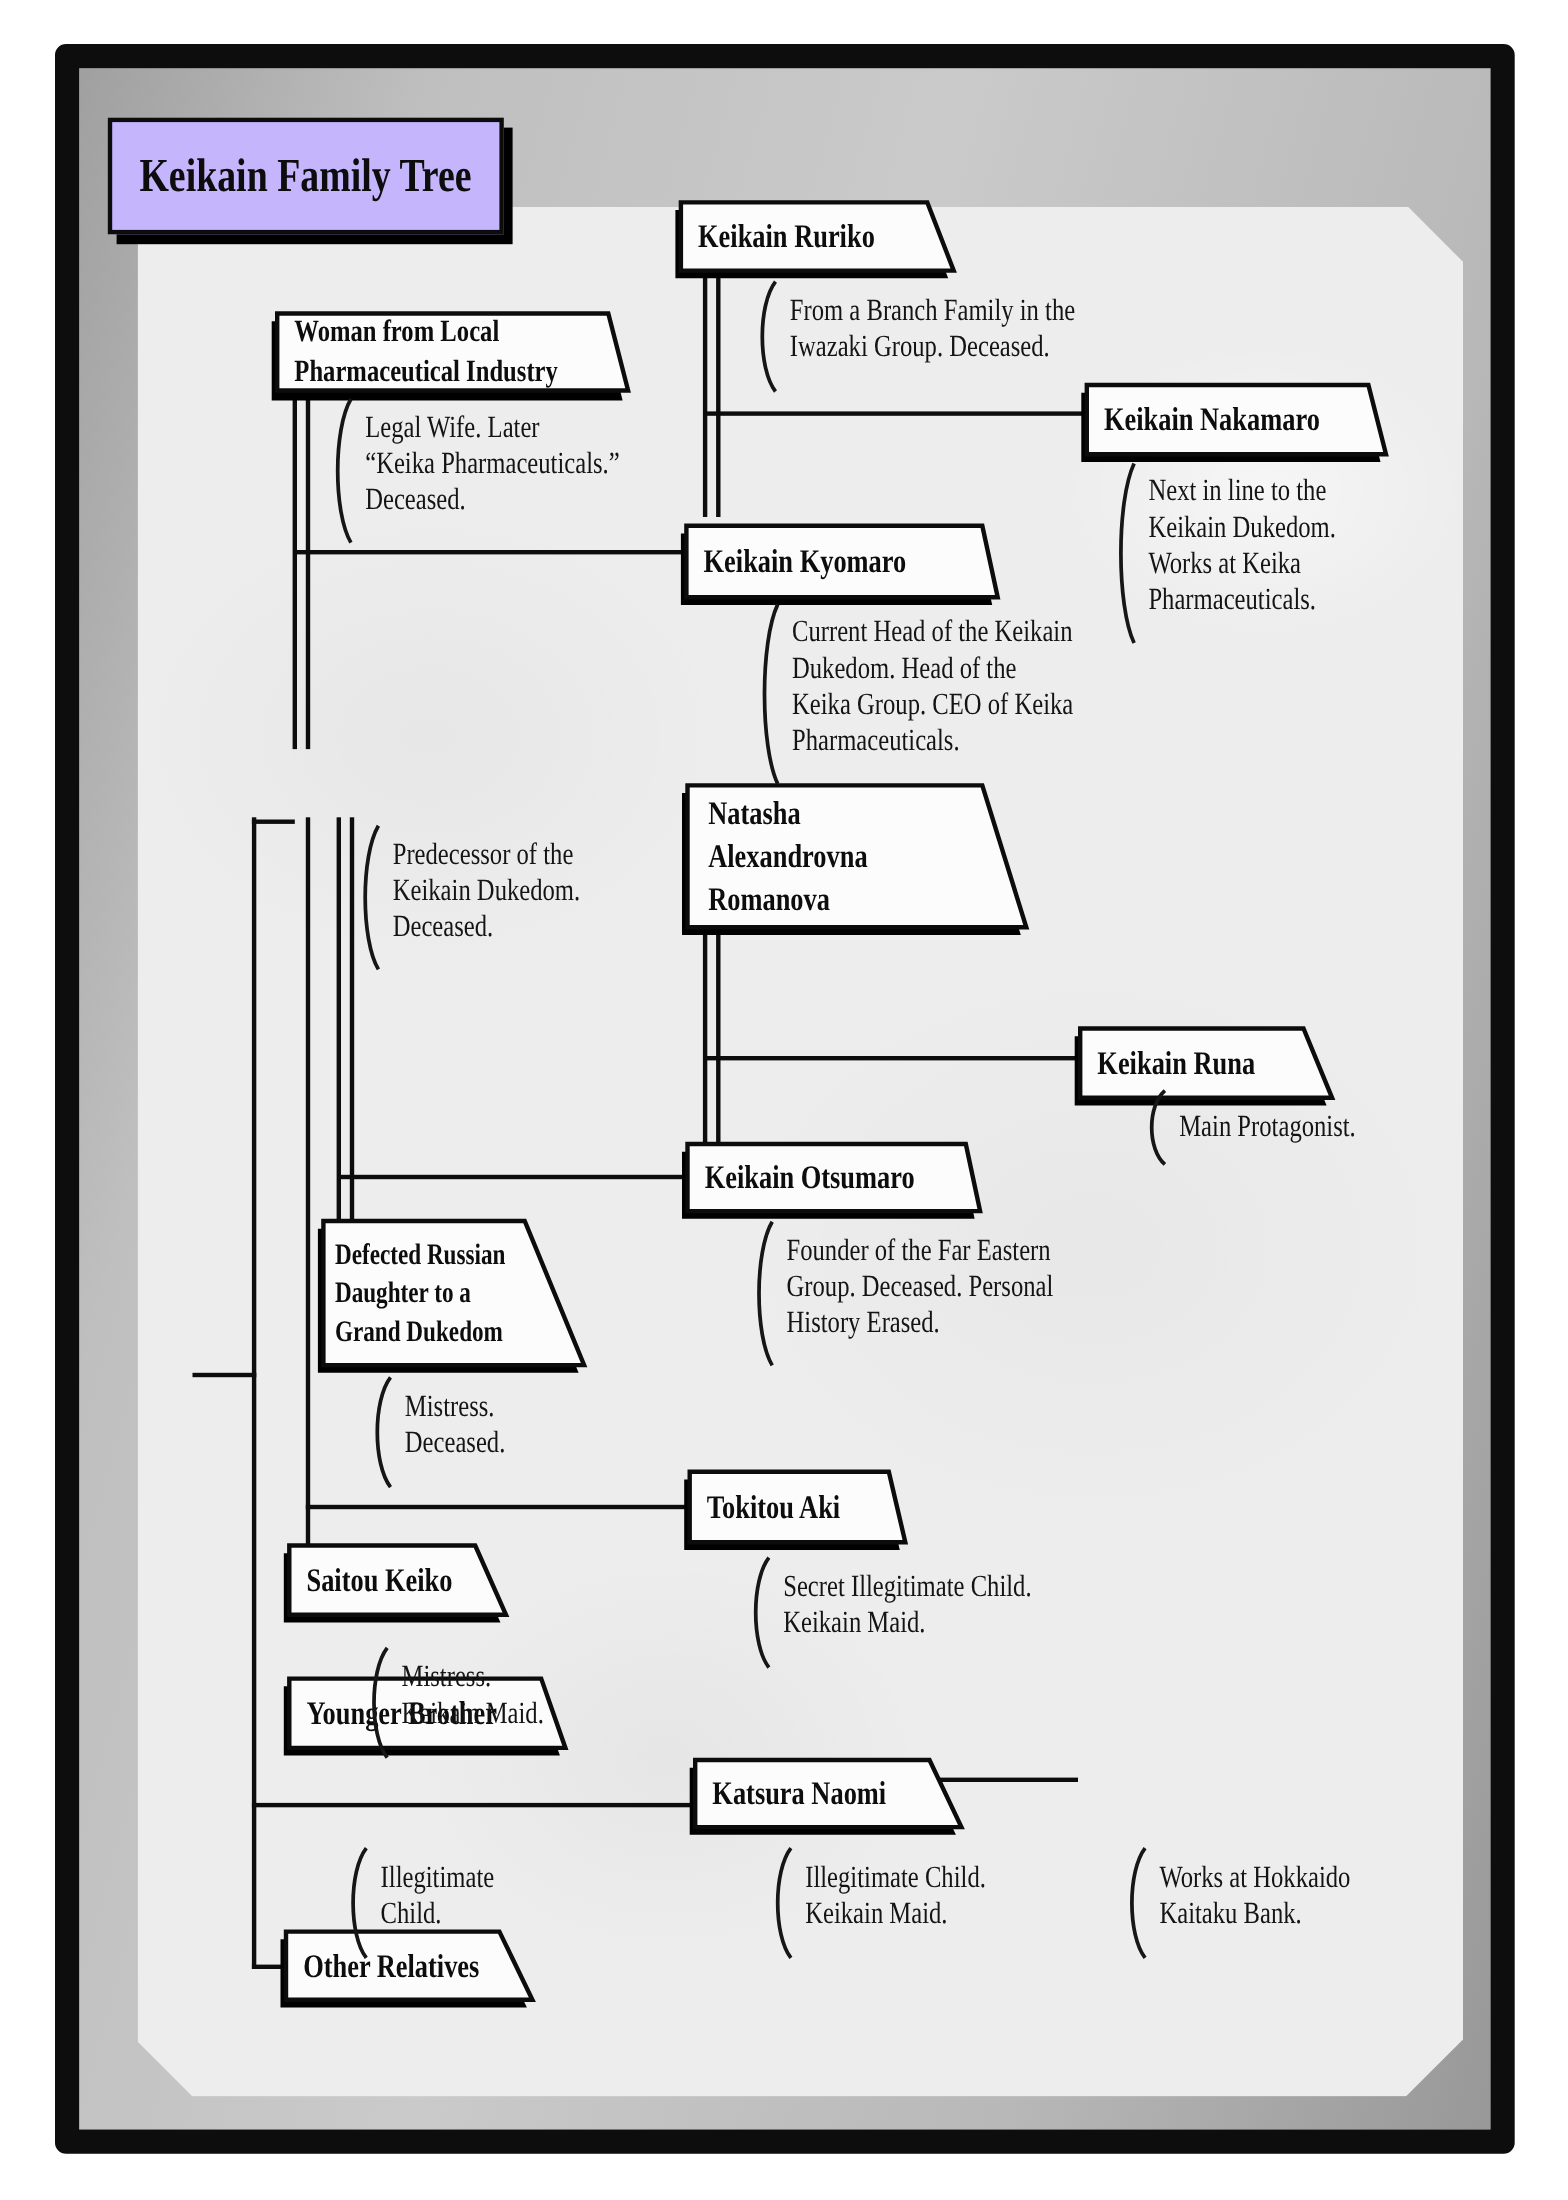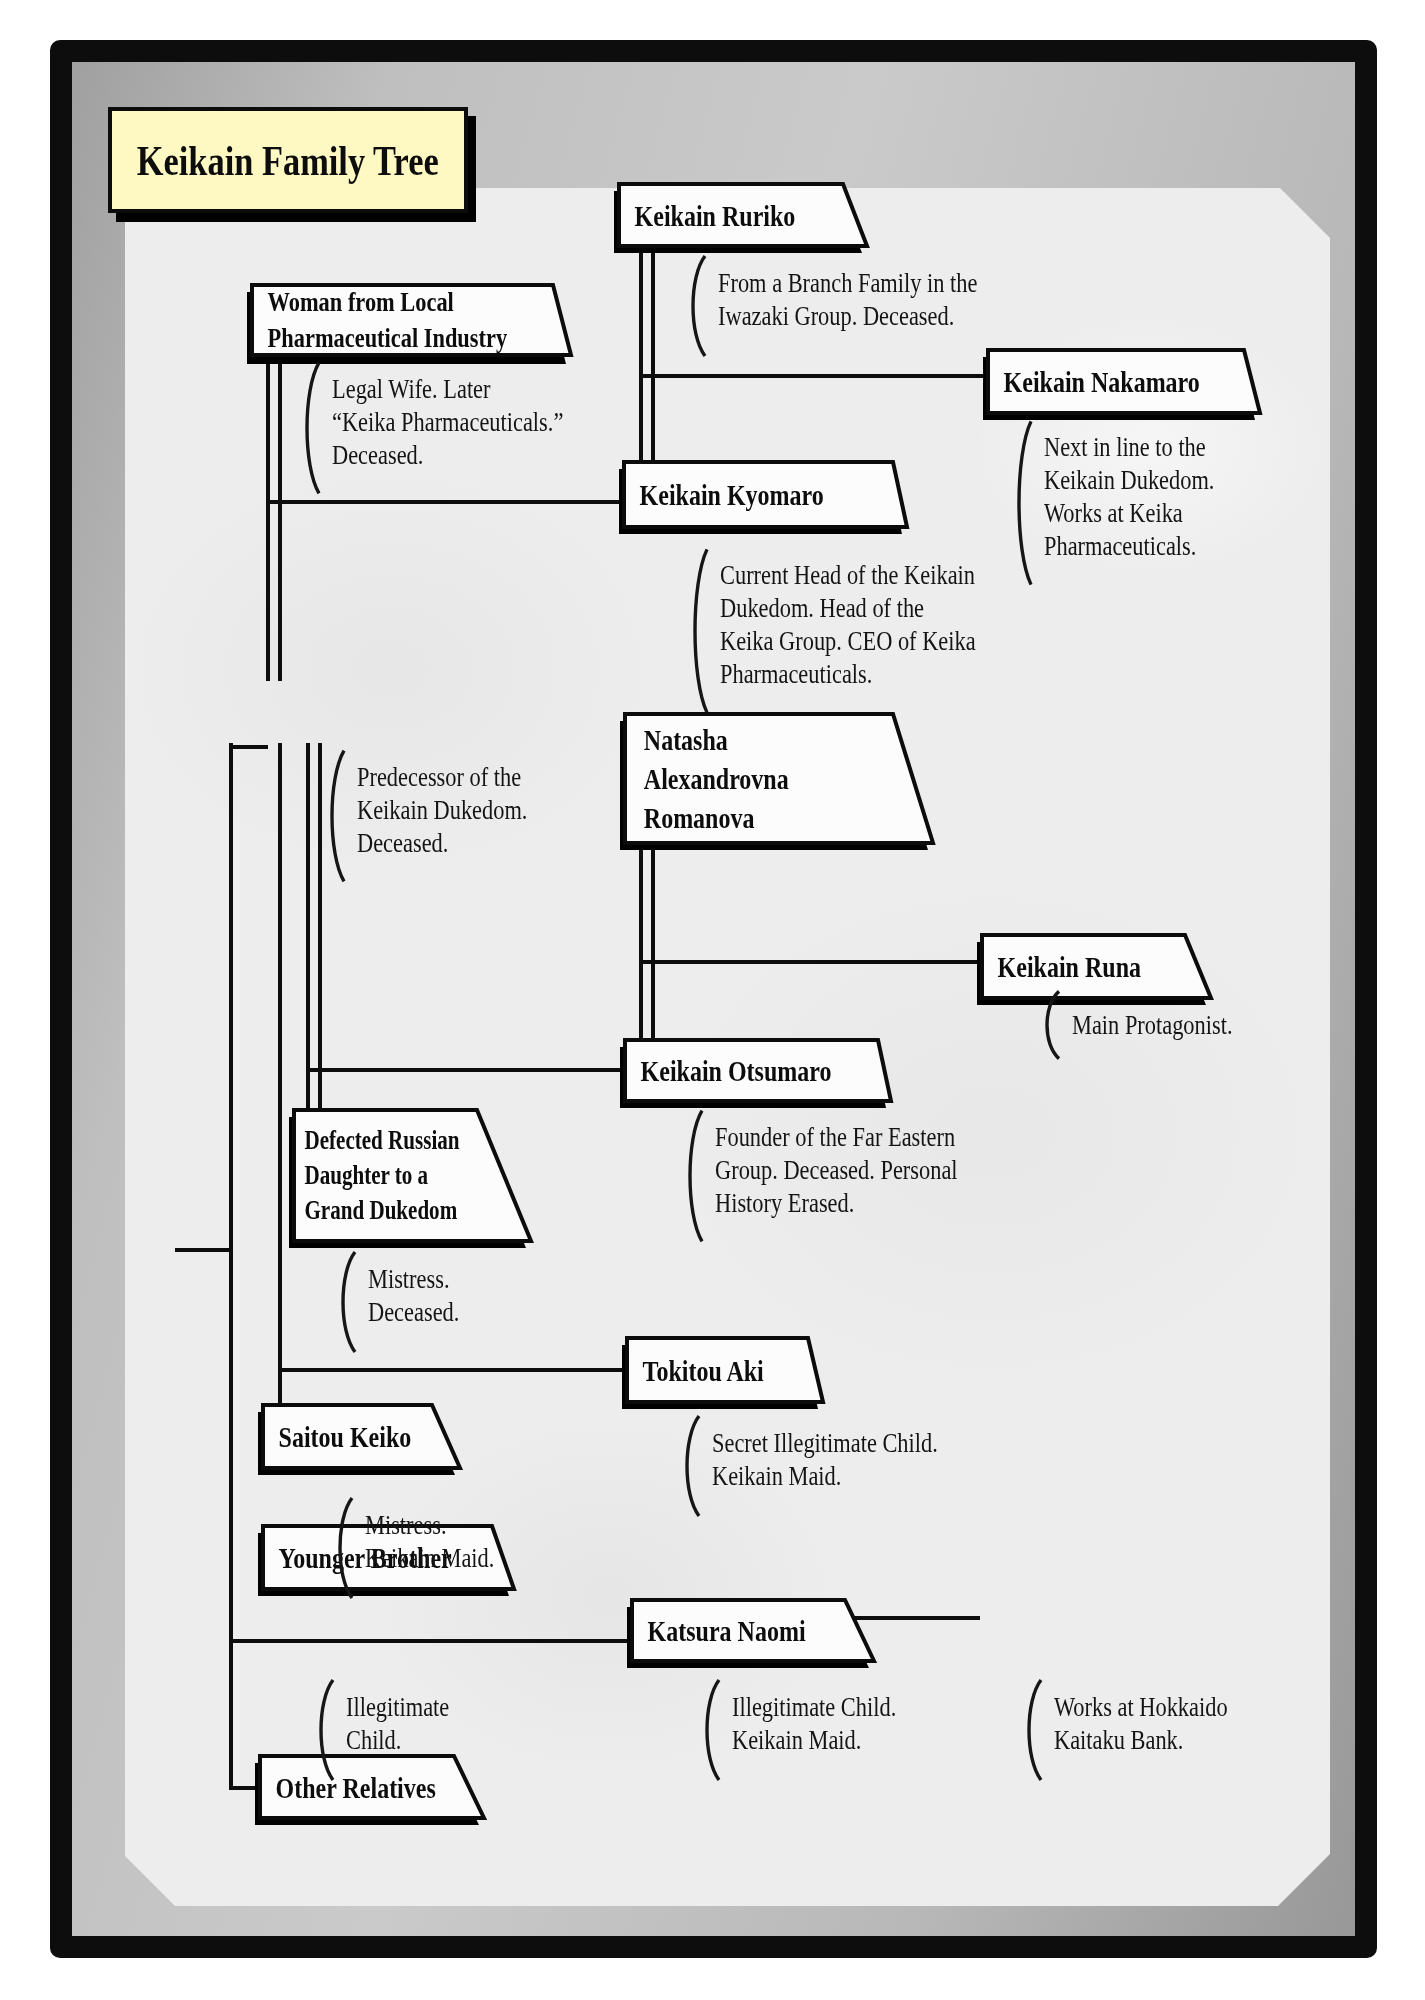--- a/index.html
+++ b/index.html
@@ -25,22 +25,22 @@
   .pbox .shadow{fill:#000000;}
   .pbox .face{fill:#fcfcfc;stroke:#0c0c0c;stroke-width:4;}
   .pname{position:absolute;inset:0;display:flex;align-items:center;padding-left:22px;
          font-weight:700;font-size:30px;line-height:1.3;color:#0d0d0d;
          transform:scaleX(0.8);transform-origin:0 50%;white-space:pre-line;}
   .note{position:absolute;display:flex;z-index:3;}
   .note svg{flex:0 0 auto;}
   .note path{stroke:#161616;stroke-width:3.4;fill:none;}
   .note-text{font-size:28px;line-height:33px;color:#141414;white-space:pre-line;
              transform:scaleX(0.8);transform-origin:0 0;margin:12px 0 0 10px;}
-  #title-box{position:absolute;left:108px;top:107px;width:360px;height:106px;z-index:5;
-             background:#fef9c3;border:4px solid #0c0c0c;box-sizing:border-box;
+  #title-box{position:absolute;left:98px;top:107px;width:360px;height:106px;z-index:5;
+             background:#c4b5fd;border:4px solid #0c0c0c;box-sizing:border-box;
              box-shadow:8px 9px 0 #000000;display:flex;align-items:center;justify-content:center;}
   #title-box .t{font-weight:700;font-size:43px;color:#0d0d0d;transform:scaleX(0.8);
                 transform-origin:50% 50%;white-space:nowrap;}
 </style>
 </head>
 <body>
 
 <div id="stage">
   <div id="frame"></div>
   <div id="paper"></div>
@@ -94,21 +94,21 @@
   </div>
 
   <div class="pbox" style="left:986px;top:348px;width:276px;height:67px">
     <svg viewBox="0 0 276 67" preserveAspectRatio="none">
       <polygon class="shadow" points="-3,9 253,9 269,72 -3,72"></polygon>
         <polygon class="face" points="2,2 258,2 274,65 2,65"></polygon>
       </svg>
     <div class="pname">Keikain Nakamaro</div>
   </div>
 
-  <div class="pbox" style="left:622px;top:460px;width:287px;height:69px">
+  <div class="pbox" style="left:622px;top:476px;width:287px;height:69px">
     <svg viewBox="0 0 287 69" preserveAspectRatio="none">
       <polygon class="shadow" points="-3,9 266,9 280,74 -3,74"></polygon>
         <polygon class="face" points="2,2 271,2 285,67 2,67"></polygon>
       </svg>
     <div class="pname">Keikain Kyomaro</div>
   </div>
 
 
   <div class="pbox" style="left:623px;top:712px;width:312px;height:133px">
     <svg viewBox="0 0 312 133" preserveAspectRatio="none">

